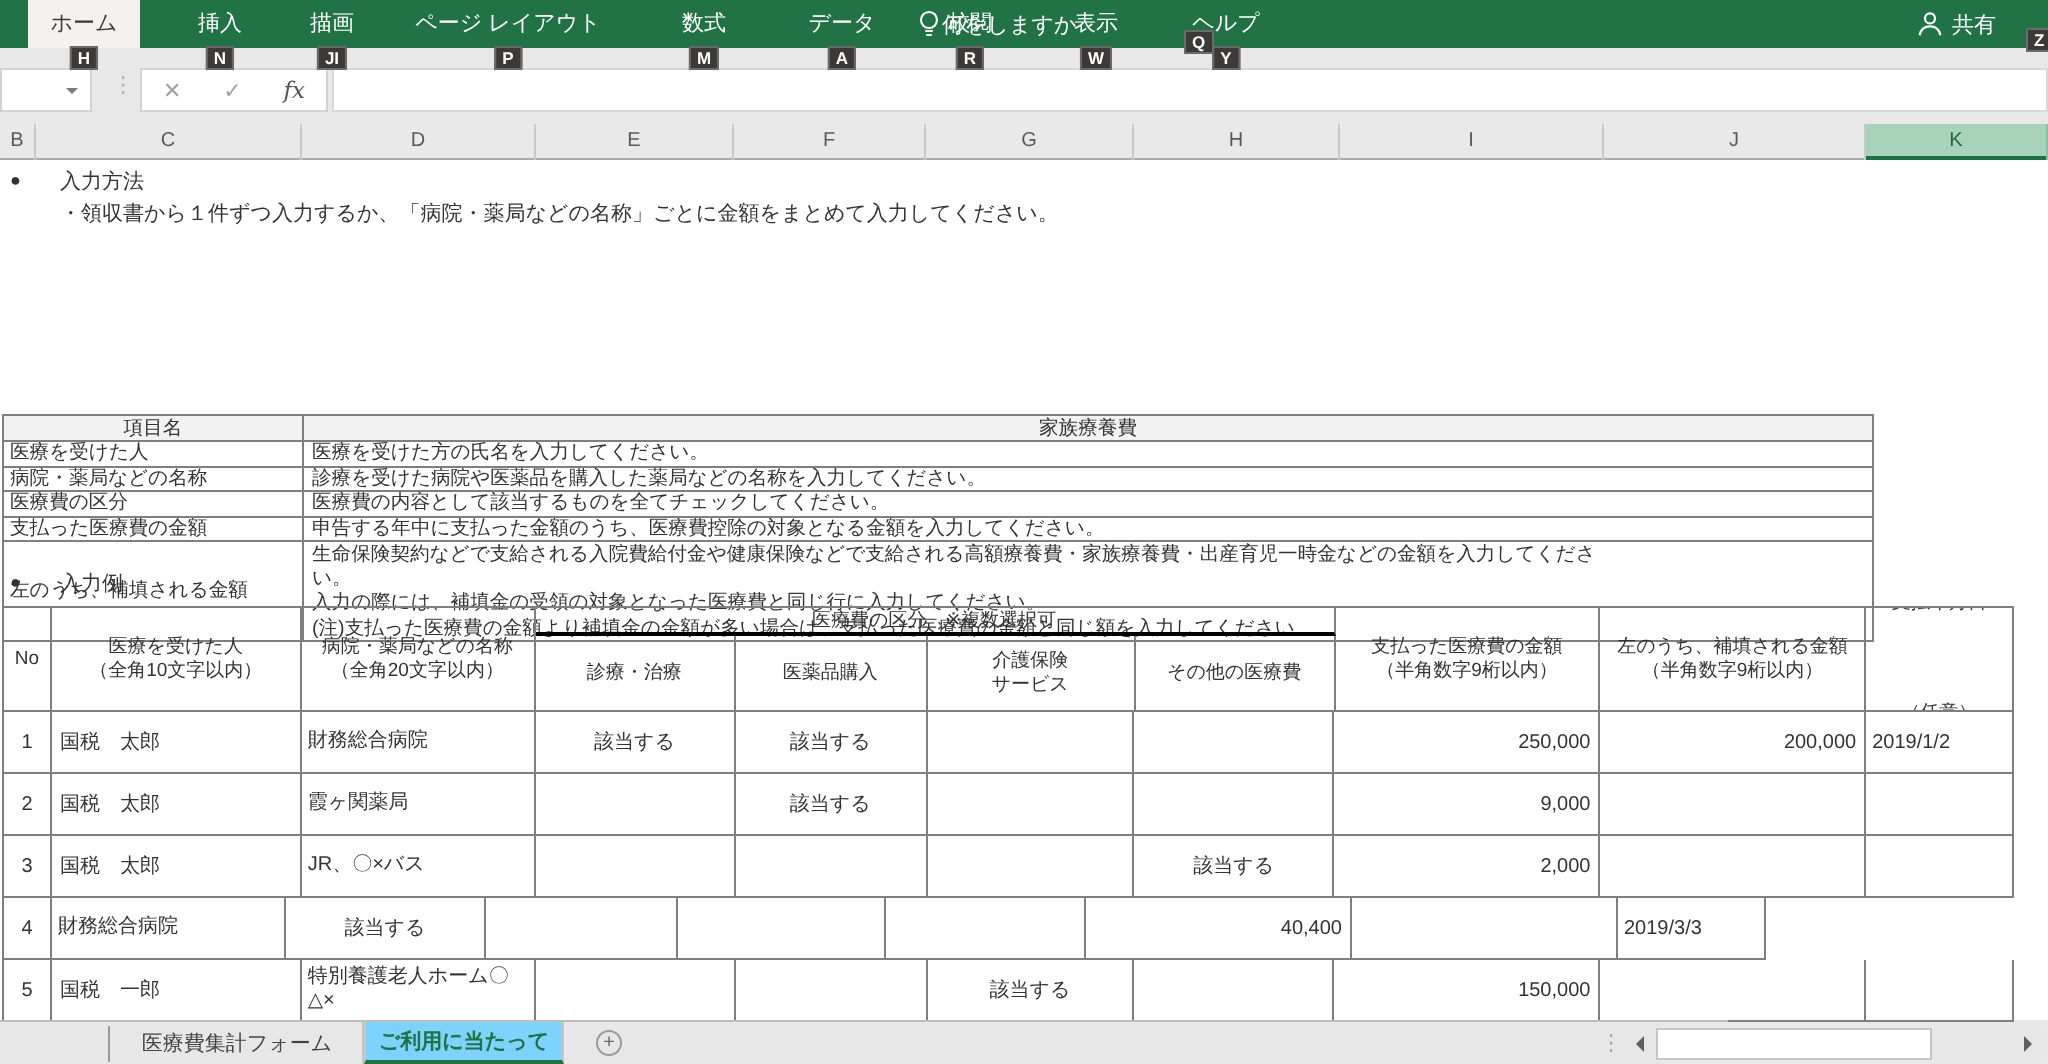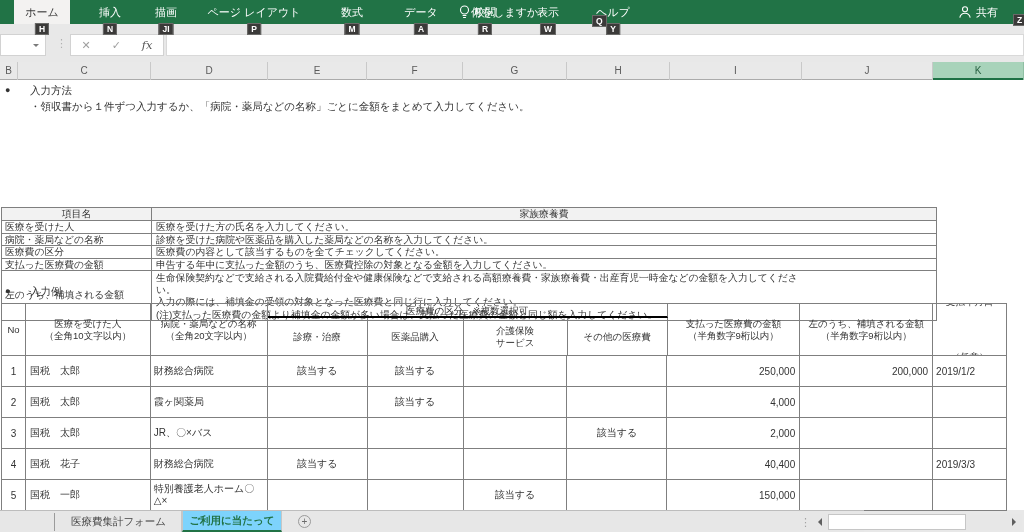--- a/index.html
+++ b/index.html
@@ -277,39 +277,38 @@
         <div class="ex-c c-date">2019/1/2</div>
       </div>
       <div class="ex-row">
         <div class="ex-c c-no">2</div>
         <div class="ex-c c-person">国税　太郎</div>
         <div class="ex-c c-hosp">霞ヶ関薬局</div>
         <div class="ex-c c-cat1"></div>
         <div class="ex-c c-cat2">該当する</div>
         <div class="ex-c c-cat3"></div>
         <div class="ex-c c-cat4"></div>
-        <div class="ex-c c-paid">4,000</div>
+        <div class="ex-c c-paid">9,000</div>
         <div class="ex-c c-refund"></div>
         <div class="ex-c c-date"></div>
       </div>
       <div class="ex-row">
         <div class="ex-c c-no">3</div>
         <div class="ex-c c-person">国税　太郎</div>
         <div class="ex-c c-hosp">JR、〇×バス</div>
         <div class="ex-c c-cat1"></div>
         <div class="ex-c c-cat2"></div>
         <div class="ex-c c-cat3"></div>
         <div class="ex-c c-cat4">該当する</div>
         <div class="ex-c c-paid">2,000</div>
         <div class="ex-c c-refund"></div>
         <div class="ex-c c-date"></div>
       </div>
       <div class="ex-row">
         <div class="ex-c c-no">4</div>
-        <div class="ex-c c-person">国税　花子</div>
         <div class="ex-c c-hosp">財務総合病院</div>
         <div class="ex-c c-cat1">該当する</div>
         <div class="ex-c c-cat2"></div>
         <div class="ex-c c-cat3"></div>
         <div class="ex-c c-cat4"></div>
         <div class="ex-c c-paid">40,400</div>
         <div class="ex-c c-refund"></div>
         <div class="ex-c c-date">2019/3/3</div>
       </div>
       <div class="ex-row">

